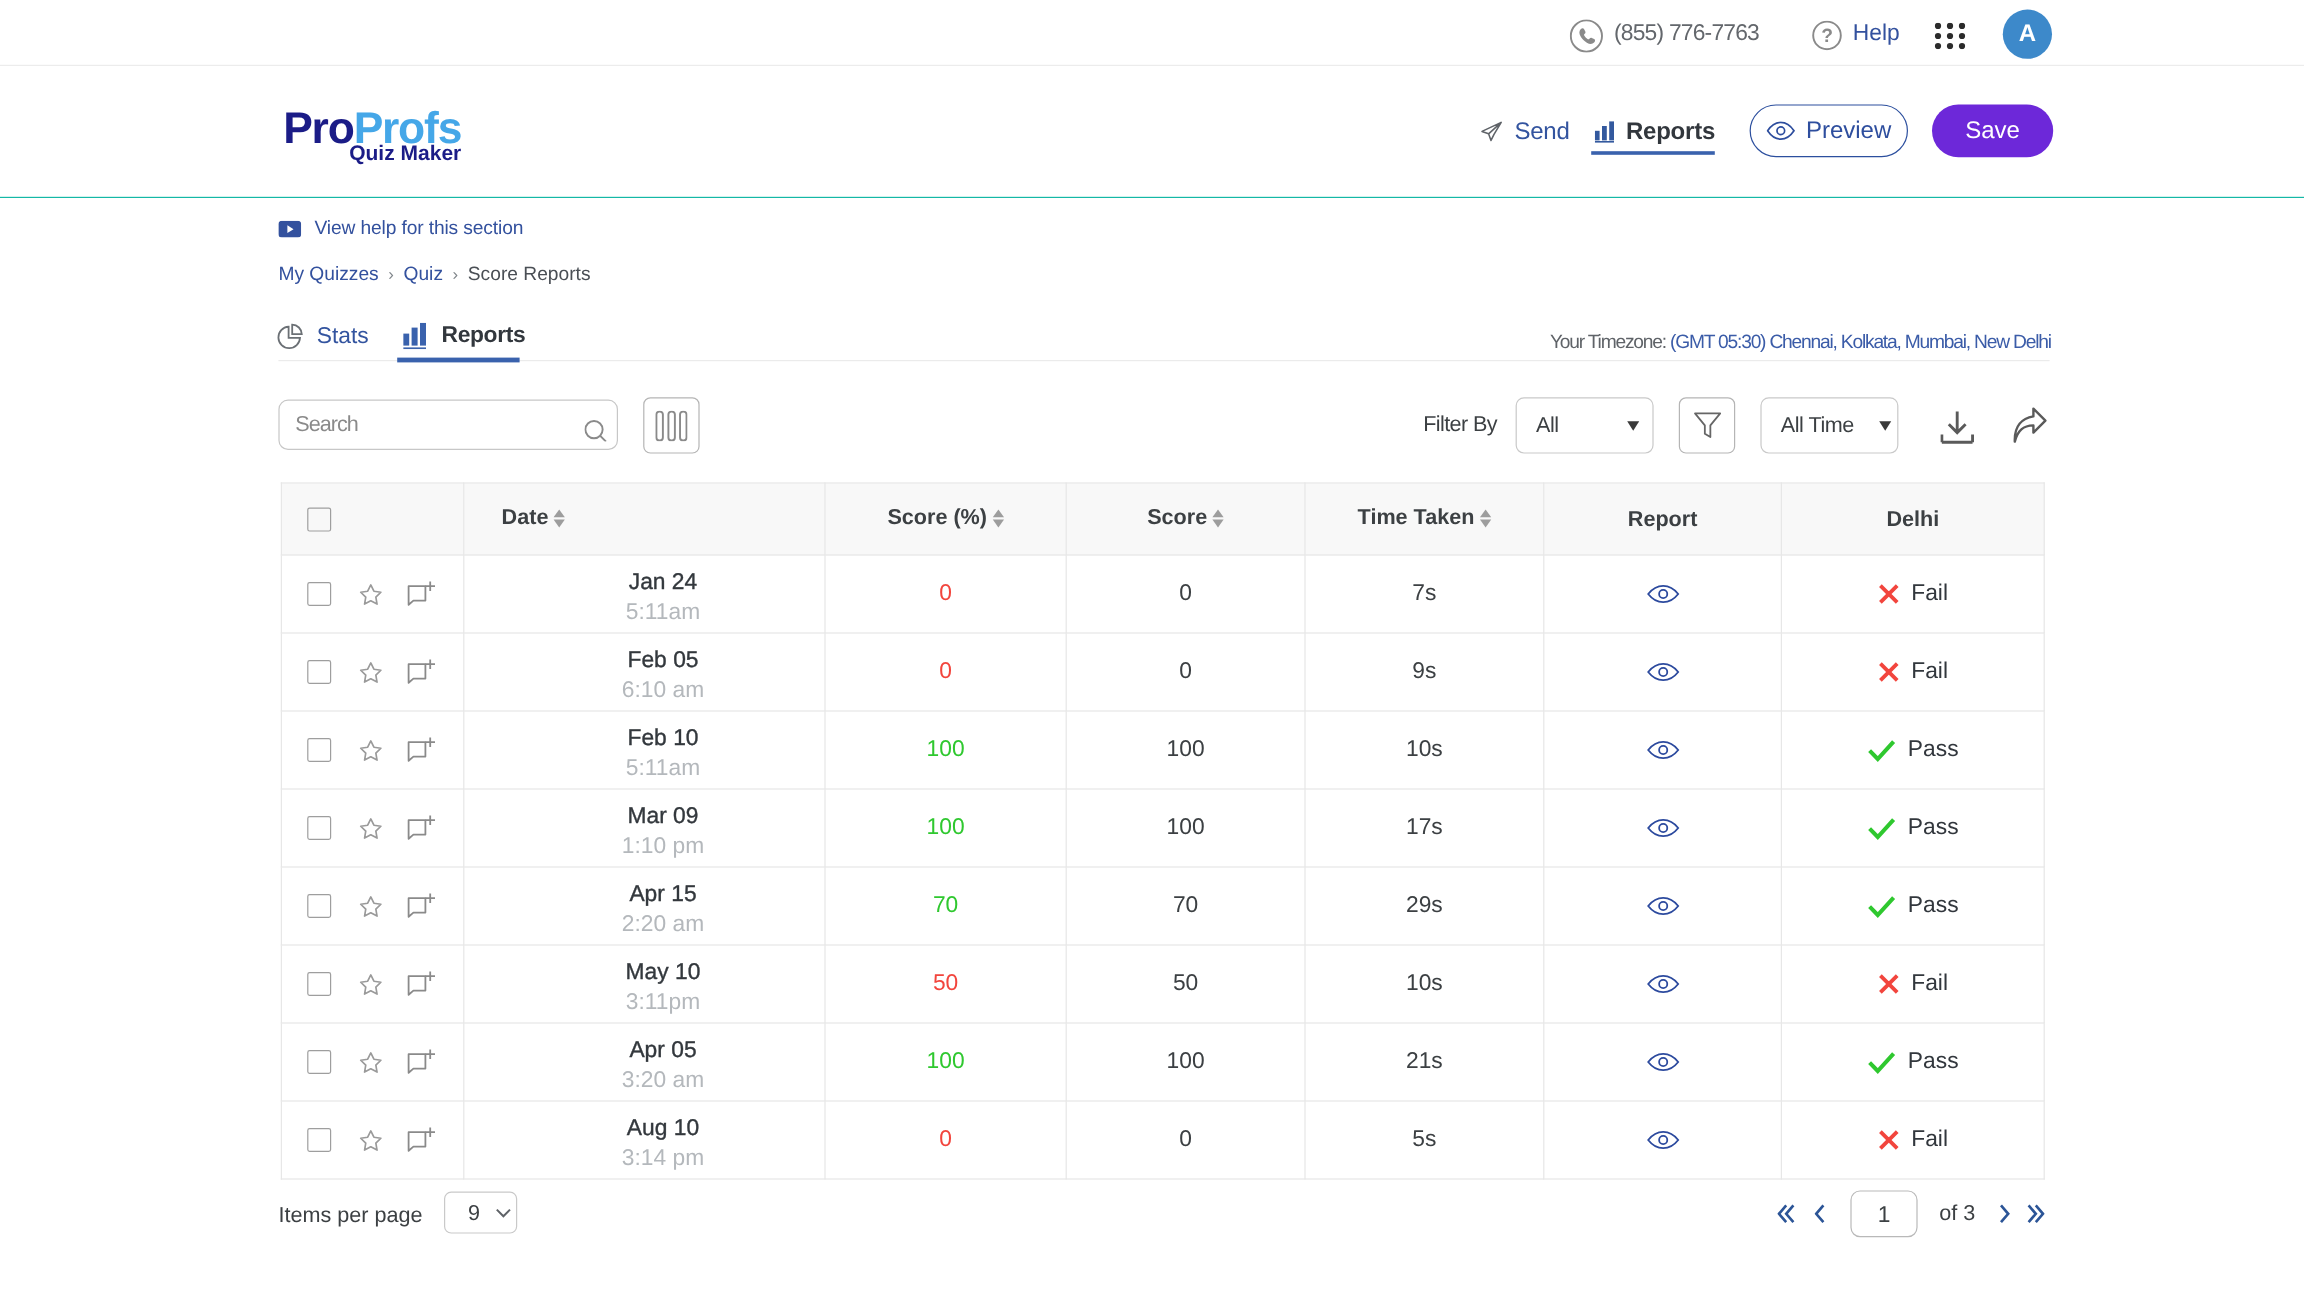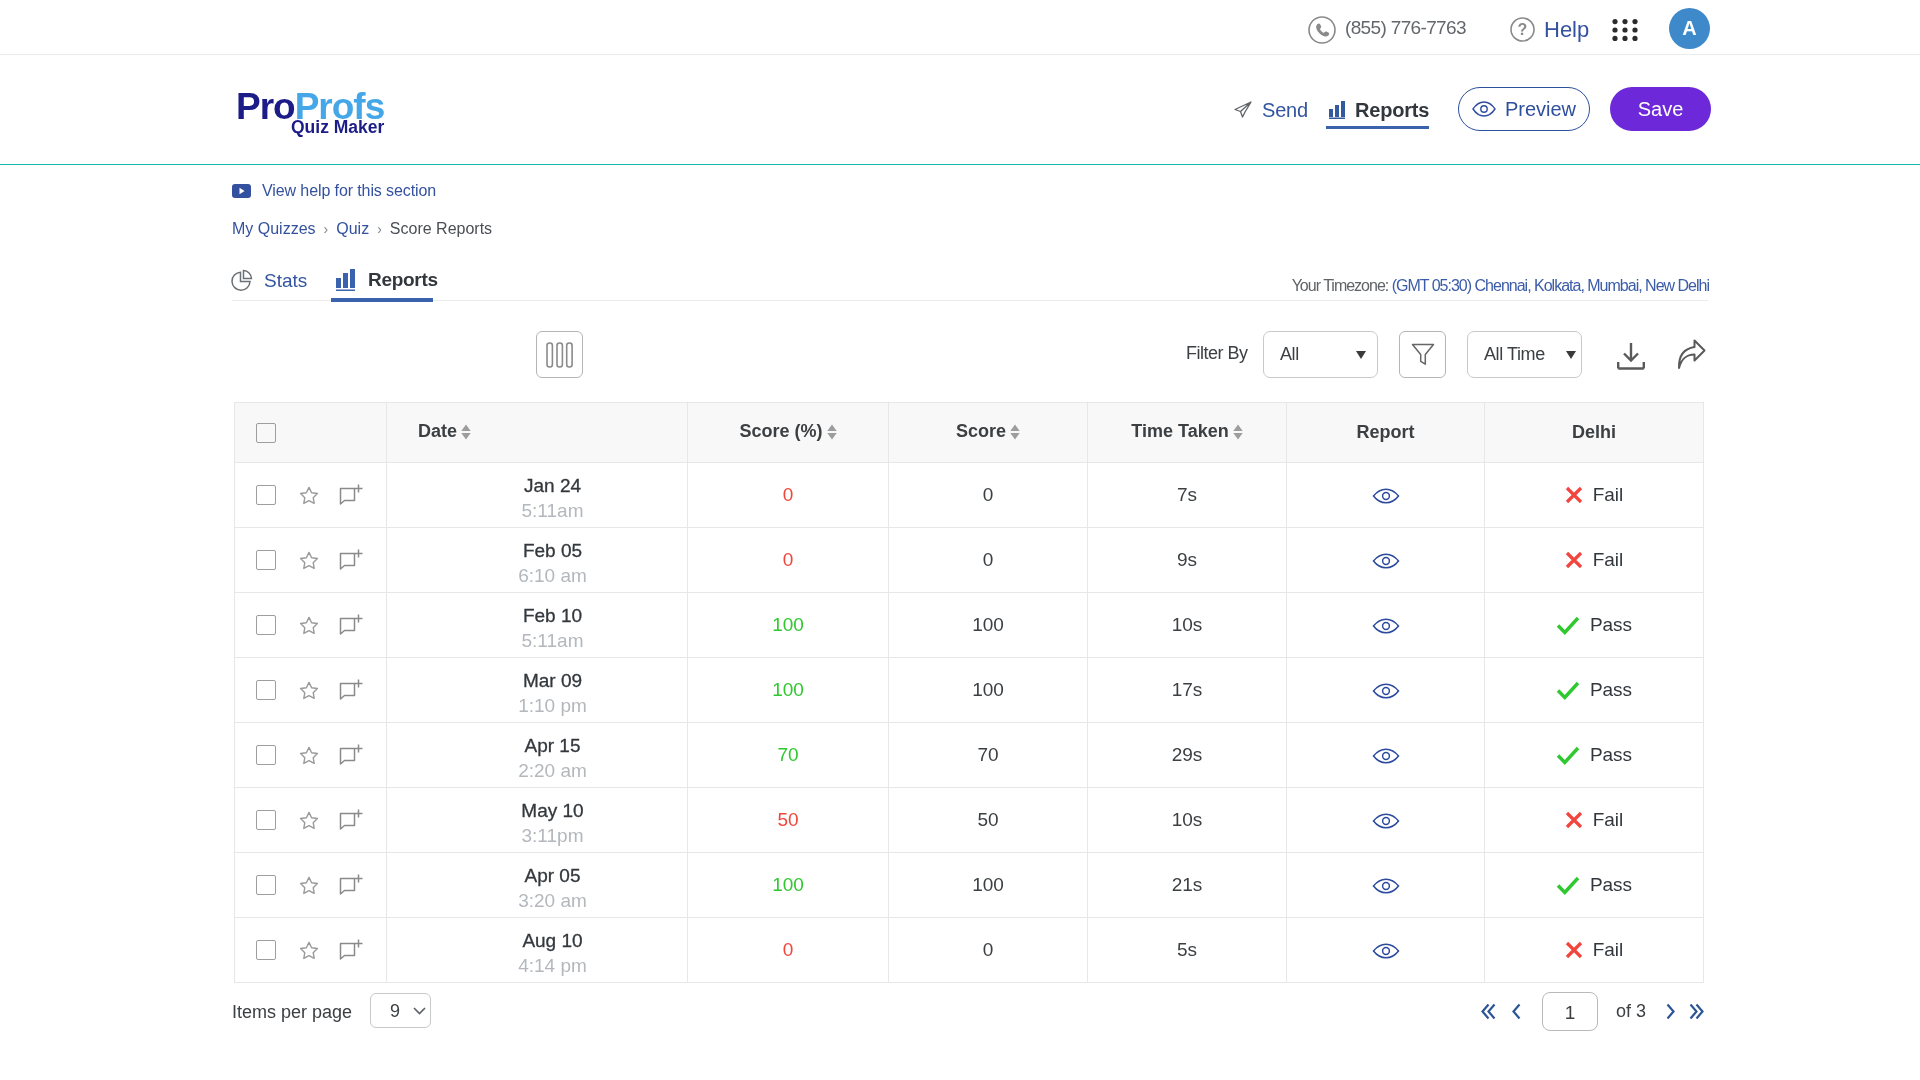--- a/index.html
+++ b/index.html
@@ -4,21 +4,21 @@
 <title>Score Reports</title>
 <style>
   * { margin:0; padding:0; box-sizing:border-box; }
   html,body { width:1920px; height:1080px; background:#fff; font-family:"Liberation Sans", sans-serif; overflow:hidden; }
   .abs { position:absolute; }
   #page { position:relative; width:1920px; height:1080px; background:#fff; }
 
   
   #topbar { position:absolute; top:0; left:0; width:1920px; height:55px; background:#fff; border-bottom:1px solid #ececec; }
   .phone-num { position:absolute; left:1345px; top:17px; font-size:19px; letter-spacing:-0.65px; color:#63676c; }
-  .help-txt { position:absolute; left:1544px; top:17px; font-size:22px; color:#33519e; }
+  .help-txt { position:absolute; left:1544px; top:17px; font-size:19px; color:#33519e; }
   .avatar { position:absolute; left:1669px; top:8px; width:41px; height:41px; border-radius:50%; background:#3d89ca; color:#fff; font-size:20px; font-weight:bold; text-align:center; line-height:41px; }
 
   
   #navbar { position:absolute; top:55px; left:0; width:1920px; height:110px; background:#fff; border-bottom:1px solid #14b8a6; }
   .logo { position:absolute; left:236px; top:33px; font-weight:bold; font-size:37px; letter-spacing:-1px; line-height:1; }
   .logo .p1 { color:#1b1c87; } .logo .p2 { color:#45a7e8; }
   .logo-sub { position:absolute; left:291px; top:62px; font-weight:bold; font-size:17.5px; color:#1b1c87; }
   .navitem { position:absolute; top:0; height:110px; display:flex; align-items:center; gap:9px; font-size:20px; letter-spacing:-0.2px; color:#33549f; }
   .navitem.active { color:#32373d; font-weight:bold; }
   .nav-underline { position:absolute; left:1326px; top:71px; width:103px; height:3px; background:#3a62ad; }
@@ -158,20 +158,27 @@
       <rect x="0" y="9" width="5" height="10" fill="#3a62ad"></rect>
       <rect x="7" y="4" width="5" height="15" fill="#3a62ad"></rect>
       <rect x="14" y="0" width="5" height="19" fill="#3a62ad"></rect>
       <rect x="0" y="20.5" width="19" height="1.5" fill="#3a62ad"></rect>
     </svg>
     <span>Reports</span>
   </div>
   <div class="tab-underline"></div>
   <div class="tz">Your Timezone: <a>(GMT 05:30) Chennai, Kolkata, Mumbai, New Delhi</a></div>
 
+  <div class="search">
+    <span class="ph">Search</span>
+    <svg class="abs" style="left:254px;top:16px" width="26" height="18" viewBox="0 0 26 18">
+        <circle cx="8" cy="8" r="7.2" fill="none" stroke="#8a8a8a" stroke-width="1.6"></circle>
+        <line x1="13.2" y1="13.2" x2="18" y2="18" stroke="#8a8a8a" stroke-width="1.6"></line>
+      </svg>
+  </div>
   <div class="colbtn">
     <svg width="27" height="26" viewBox="0 0 27 26">
       <rect x="1" y="1" width="5.4" height="24" rx="2.5" fill="none" stroke="#8a8a8a" stroke-width="1.6"></rect>
       <rect x="11" y="1" width="5.4" height="24" rx="2.5" fill="none" stroke="#8a8a8a" stroke-width="1.6"></rect>
       <rect x="20.7" y="1" width="5.4" height="24" rx="2.5" fill="none" stroke="#8a8a8a" stroke-width="1.6"></rect>
     </svg>
   </div>
   <div class="filterby">Filter By</div>
   <div class="dd dd1">
       <span class="lbl">All</span>
@@ -513,21 +520,21 @@
               <span style="margin-left:20px;display:flex">
                 <svg width="24" height="23" viewBox="0 0 24 23">
                   <path d="M1.5 4.5 h14 v12 h-10 l-4 3.5z" fill="none" stroke="#8a8a8a" stroke-width="1.5" stroke-linejoin="round"></path>
                   <path d="M19.5 0.5 v8 M15.5 4.5 h8" stroke="#8a8a8a" stroke-width="1.5"></path>
                 </svg>
               </span>
             </div>
           </td>
       <td class="datecell">
             <div class="d1">Aug 10</div>
-            <div class="d2">4:14 pm</div>
+            <div class="d2">3:14 pm</div>
           </td>
       <td class="red">0</td>
       <td>0</td>
       <td>5s</td>
       <td><span style="display:inline-flex;vertical-align:middle">
               <svg width="28" height="16" viewBox="0 0 28 16">
                 <path d="M1.5 8 C6 2.2 10 1.2 14 1.2 s8 1 12.5 6.8 c-4.5 5.8-8.5 6.8-12.5 6.8 S6 13.8 1.5 8z" fill="none" stroke="#2c4a9e" stroke-width="1.5"></path>
                 <circle cx="14" cy="8" r="3.4" fill="none" stroke="#2c4a9e" stroke-width="1.5"></circle>
               </svg>
             </span></td>

